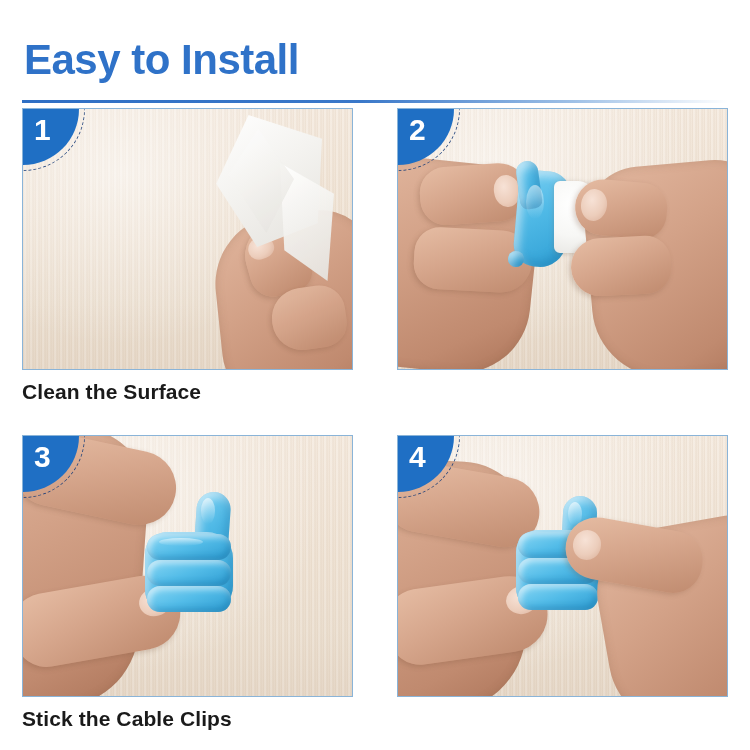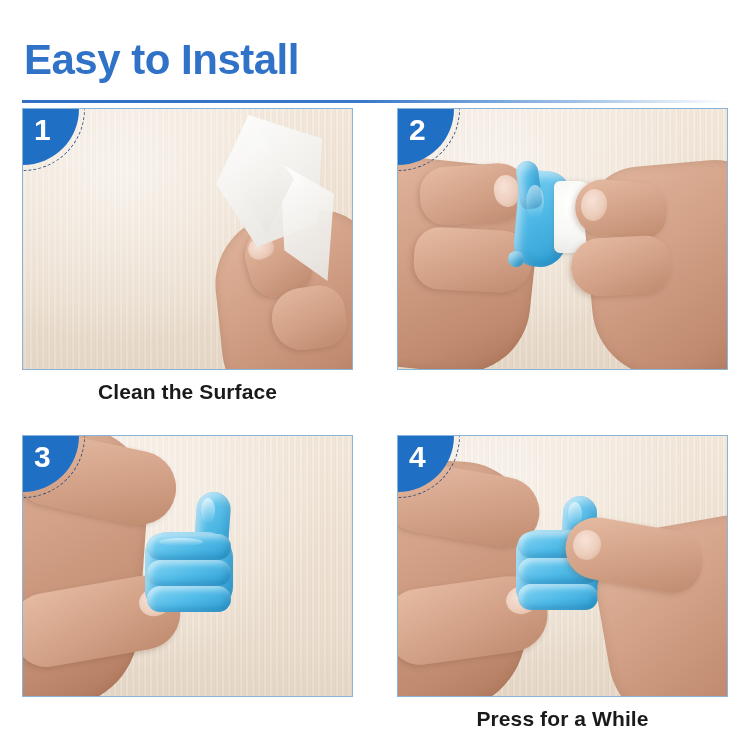--- a/index.html
+++ b/index.html
@@ -139,21 +139,20 @@
     top: 6px;
     font-size: 30px;
     font-weight: bold;
     color: #ffffff;
     line-height: 1;
   }
 
   
   .caption {
     margin-top: 9px;
-    text-align: center;
     font-size: 21px;
     font-weight: bold;
     color: #1a1a1a;
     letter-spacing: 0.1px;
     line-height: 1.2;
   }
 
   
   .hand {
     position: absolute;
@@ -276,20 +275,21 @@
         <div class="clip-knuckle" style="left:124px; top:150px; width:84px; height:26px;"></div>
         <div class="gloss" style="left:178px; top:62px; width:14px; height:26px; opacity:.7;"></div>
         <div class="gloss" style="left:136px; top:102px; width:44px; height:8px; opacity:.65;"></div>
 
         <div class="badge">
           <div class="badge-arc"></div>
           <div class="badge-fill"></div>
           <div class="badge-num">3</div>
         </div>
       </div>
+      <div class="caption">Stick the Cable Clips</div>
     </div>
 
     <div class="step">
       <div class="photo">
         <div class="wall"></div>
 
         <div class="hand" style="left:-70px; top:24px; width:200px; height:250px; border-radius:60px 70px 80px 50px; transform:rotate(3deg);"></div>
         <div class="finger" style="left:-10px; top:34px; width:152px; height:70px; border-radius:32px 38px 38px 32px; transform:rotate(10deg);"></div>
         <div class="finger" style="left:-10px; top:146px; width:160px; height:76px; border-radius:32px 40px 40px 32px; transform:rotate(-8deg);"></div>
         <div class="nail" style="left:108px; top:150px; width:32px; height:28px; border-radius:50%; transform:rotate(-14deg);"></div>
@@ -304,17 +304,16 @@
         <div class="hand" style="right:-66px; bottom:-26px; width:190px; height:200px; border-radius:64px 50px 46px 70px; transform:rotate(-10deg);"></div>
         <div class="finger" style="right:24px; top:88px; width:138px; height:62px; border-radius:32px 30px 30px 32px; transform:rotate(10deg);"></div>
         <div class="nail" style="right:126px; top:94px; width:28px; height:30px; border-radius:50%; transform:rotate(14deg);"></div>
 
         <div class="badge">
           <div class="badge-arc"></div>
           <div class="badge-fill"></div>
           <div class="badge-num">4</div>
         </div>
       </div>
-      <div class="caption">Press for a While</div>
     </div>
 
   </div>
 </div>
 
 </body></html>

